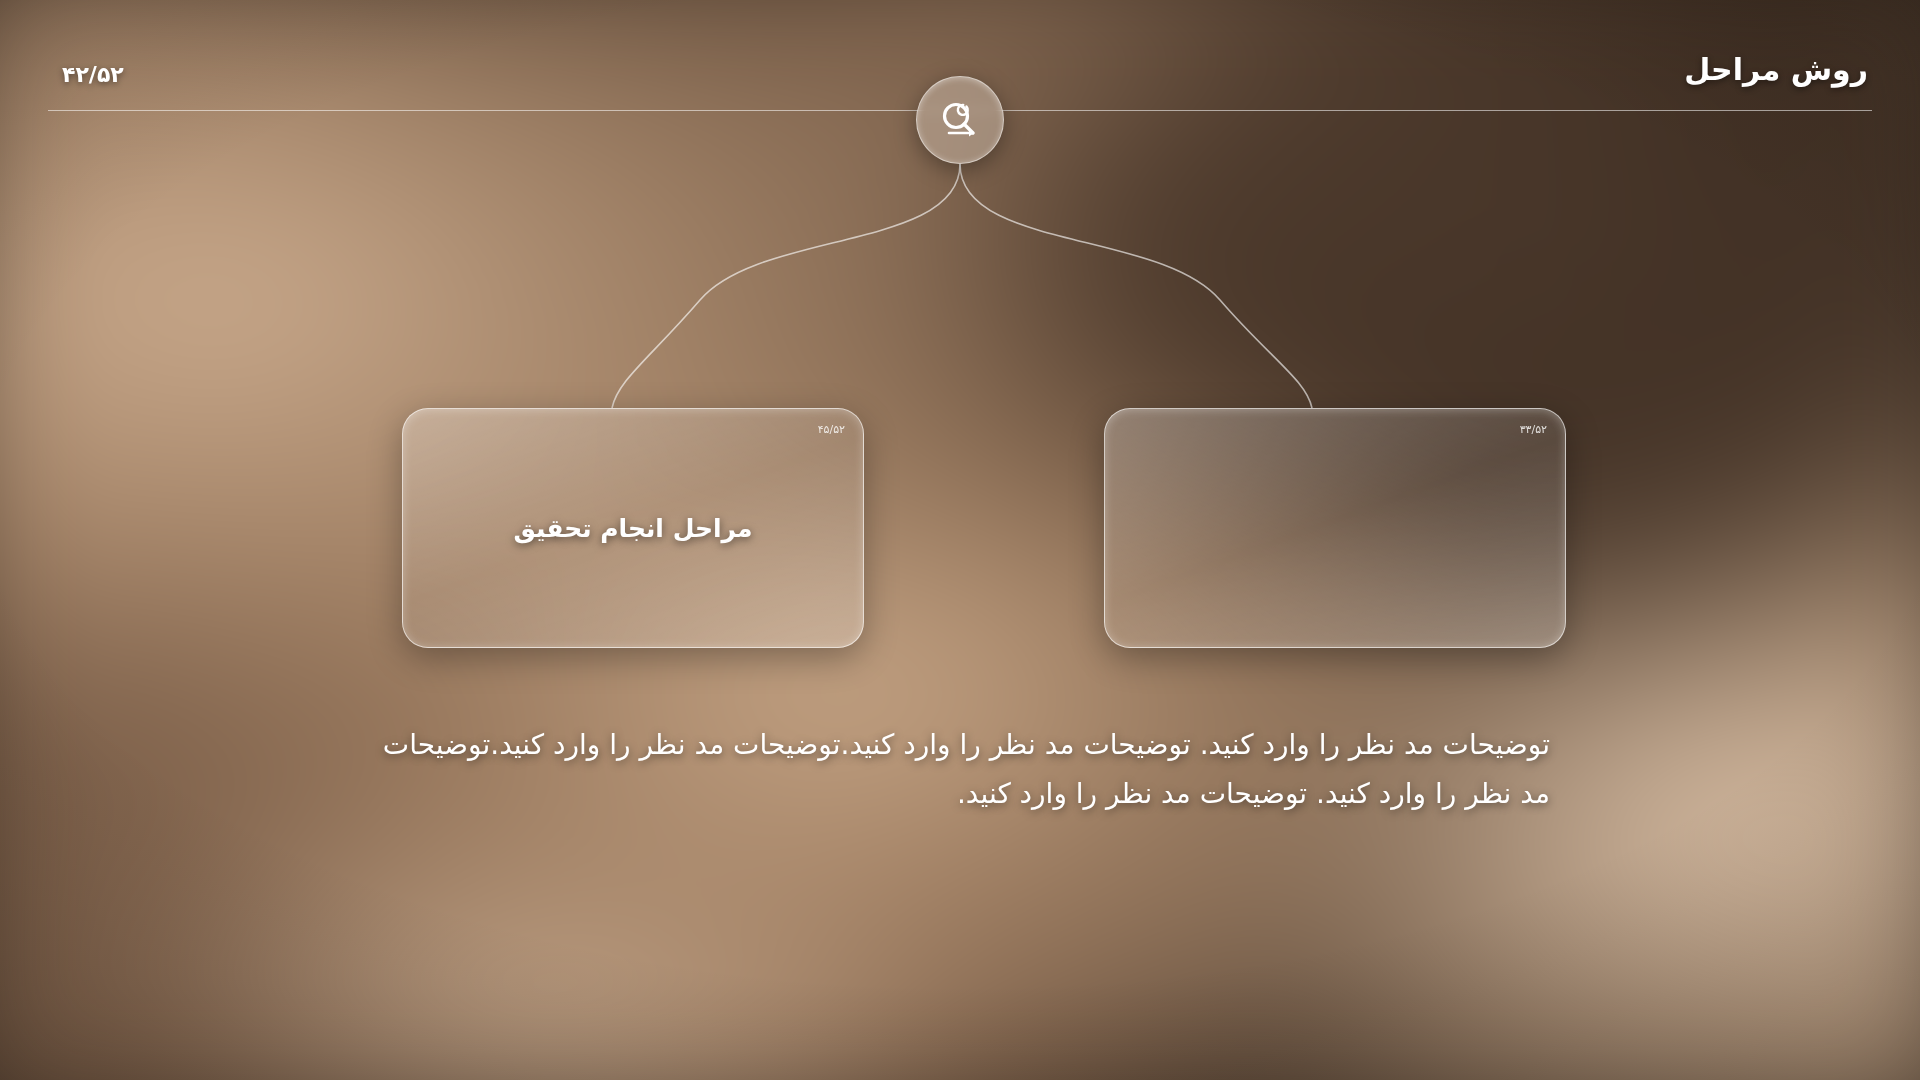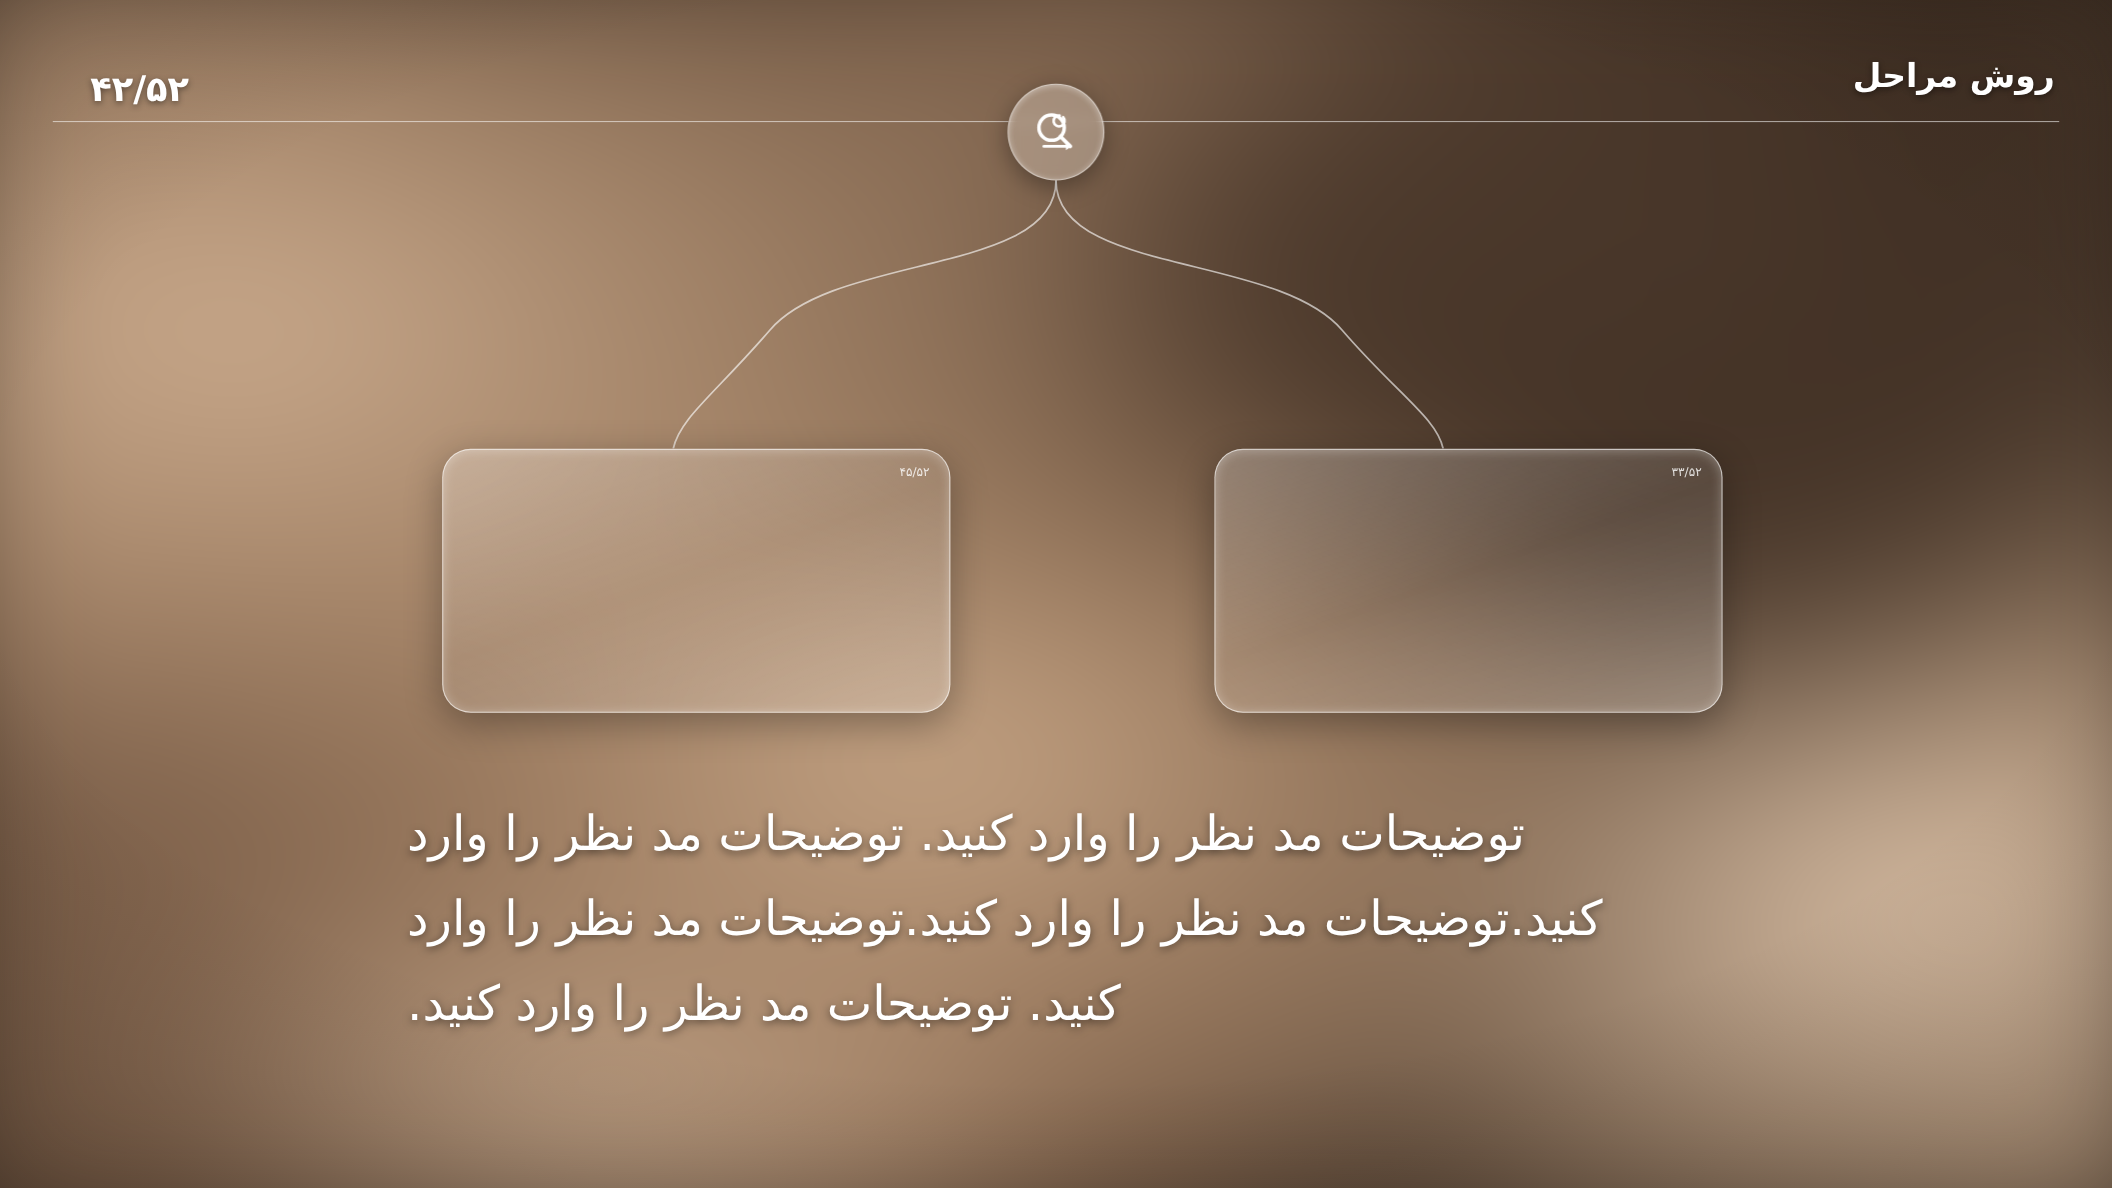--- a/index.html
+++ b/index.html
@@ -70,25 +70,24 @@
     letter-spacing: 0.5px;
     text-shadow: 0 2px 6px rgba(0,0,0,0.45);
     direction: rtl;
   }
 
   .page-counter {
     position: absolute;
     top: 62px;
     left: 62px;
     color: #ffffff;
-    font-size: 32px;
+    font-size: 22px;
     font-weight: 600;
     text-shadow: 0 2px 6px rgba(0,0,0,0.45);
     letter-spacing: 1px;
-    margin-left: 20px;
   }
 
   
   .root-node {
     position: absolute;
     top: 76px;
     left: 50%;
     transform: translateX(-50%);
     width: 88px;
     height: 88px;
@@ -150,24 +149,24 @@
     padding: 0 18px;
   }
 
   
   .description {
     position: absolute;
     top: 720px;
     left: 50%;
     transform: translateX(-50%);
     width: 1180px;
-    text-align: left;
+    text-align: right;
     direction: rtl;
     color: #ffffff;
-    font-size: 44px;
+    font-size: 28px;
     line-height: 1.75;
     text-shadow: 0 2px 8px rgba(0,0,0,0.5);
   }
 </style>
 </head>
 <body>
 
 <div class="stage">
 
   <div class="bg-layer"></div>
@@ -191,20 +190,21 @@
         <path d="M27 26 L36 35" stroke="#ffffff" stroke-width="3.4" stroke-linecap="round"></path>
         <path d="M29.5 8.5 a5 5 0 1 1 -3.2 -1.6" fill="none" stroke="#ffffff" stroke-width="2.4" stroke-linecap="round"></path>
         <path d="M12 35 L36 35" stroke="#ffffff" stroke-width="2.6" stroke-linecap="round"></path>
         <path d="M32 31.5 L37 35 L32 38.5 Z" fill="#ffffff"></path>
       </svg>
     </span>
   </div>
 
   <div class="card card-left">
     <div class="card-index">۴۵/۵۲</div>
+    <div class="card-label">مراحل انجام تحقیق</div>
   </div>
 
   <div class="card card-right">
     <div class="card-index">۳۳/۵۲</div>
   </div>
 
   <div class="description">توضیحات مد نظر را وارد کنید. توضیحات مد نظر را وارد کنید.توضیحات مد نظر را وارد کنید.توضیحات مد نظر را وارد کنید. توضیحات مد نظر را وارد کنید.</div>
 
 </div>
 

